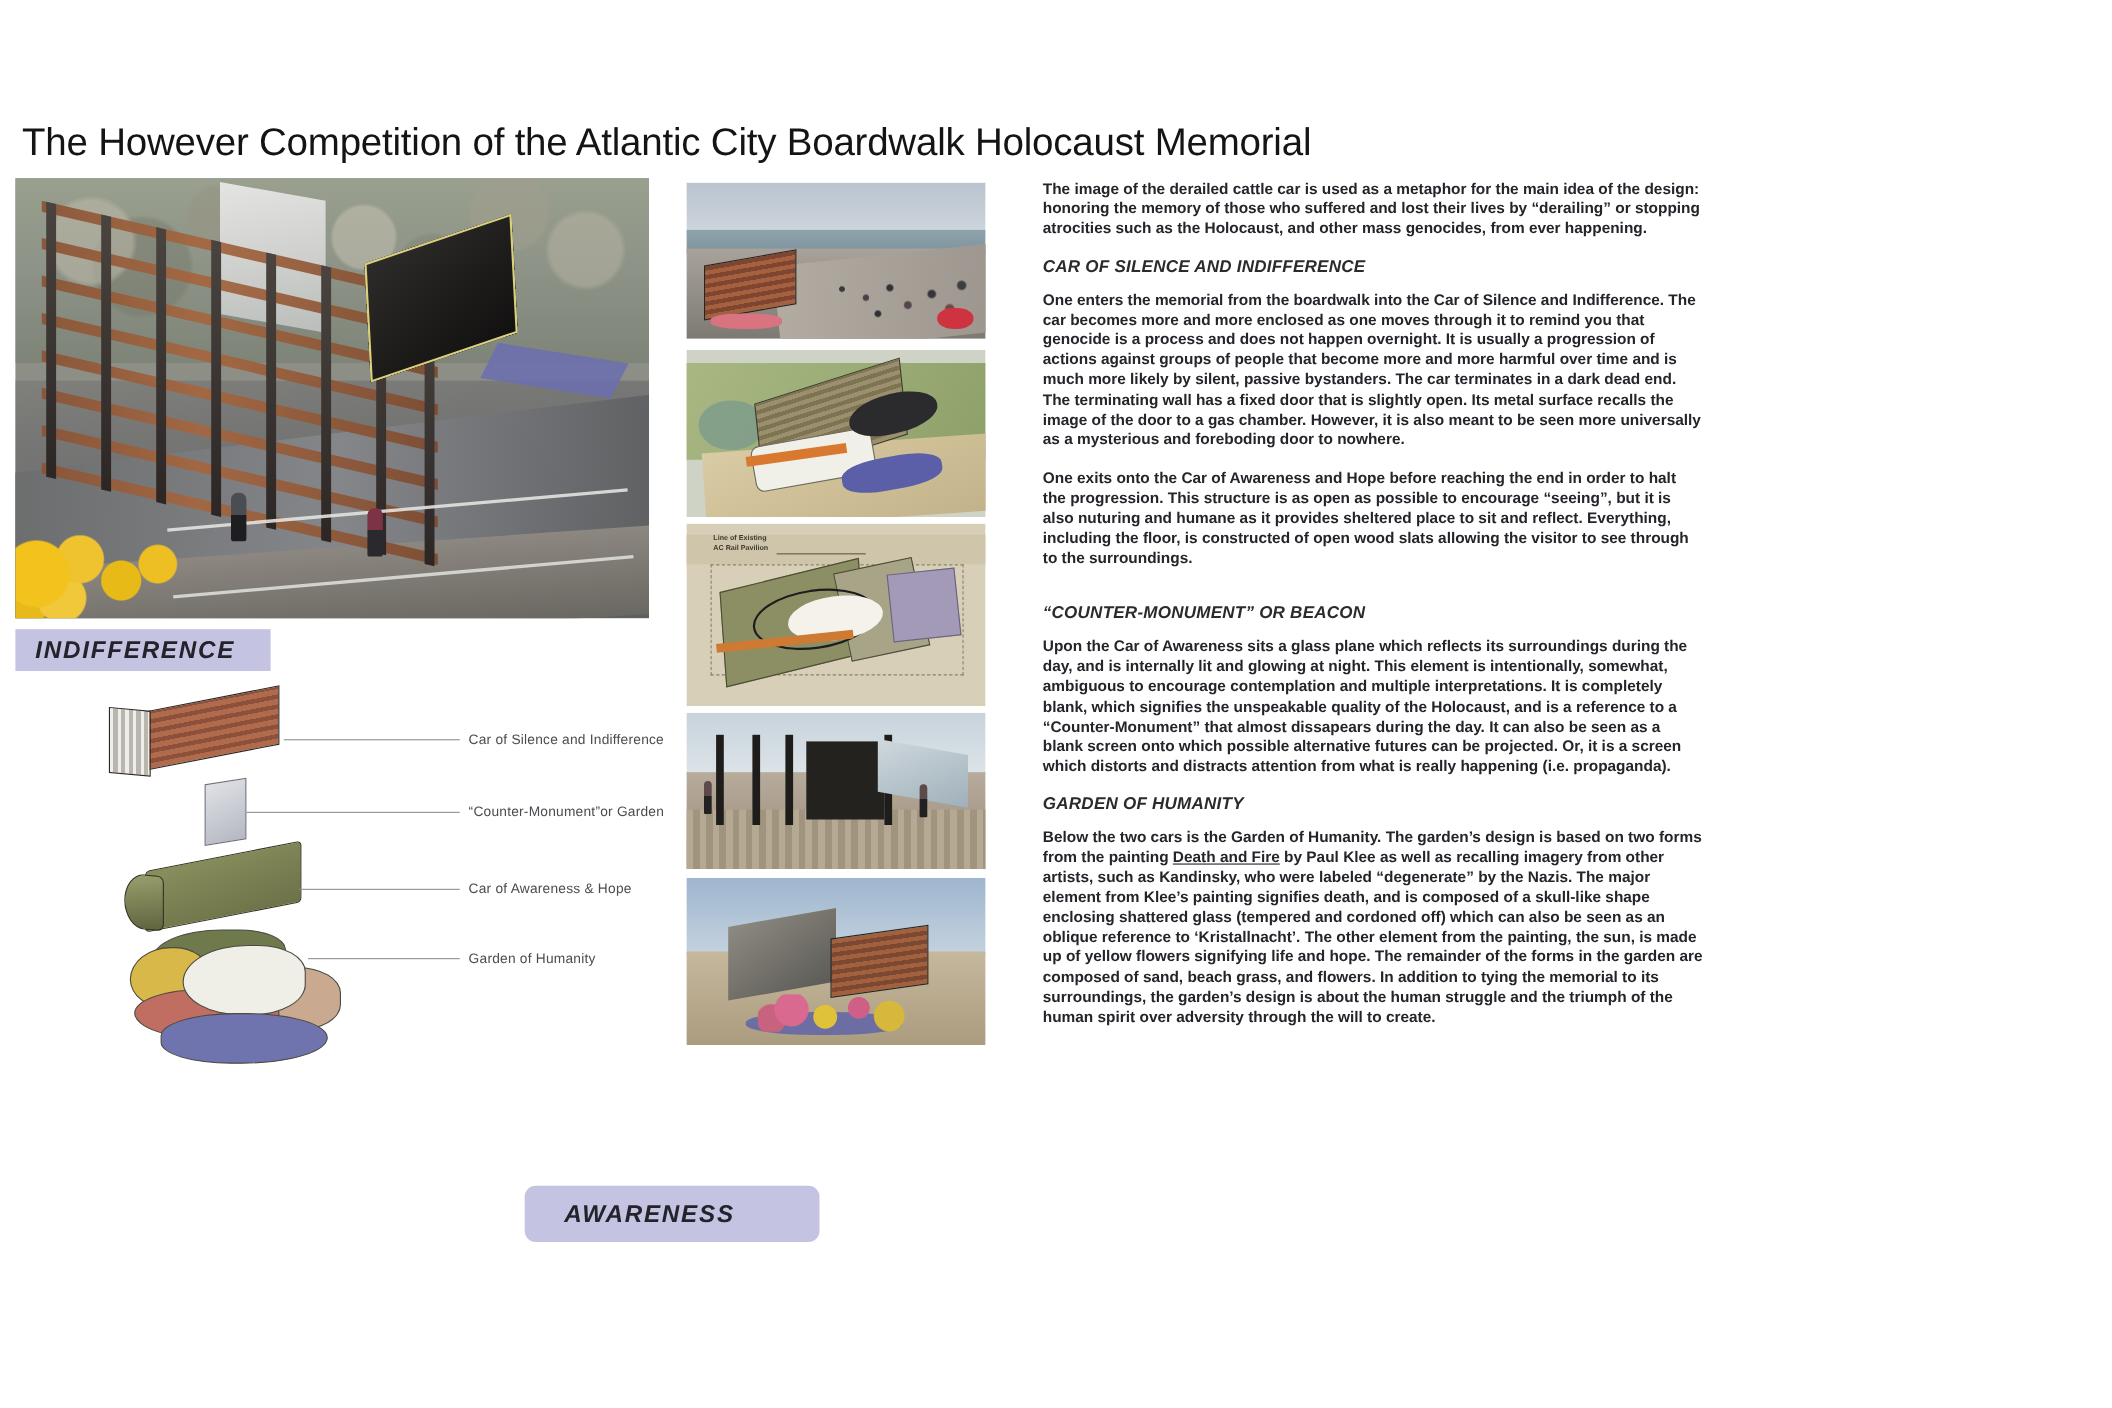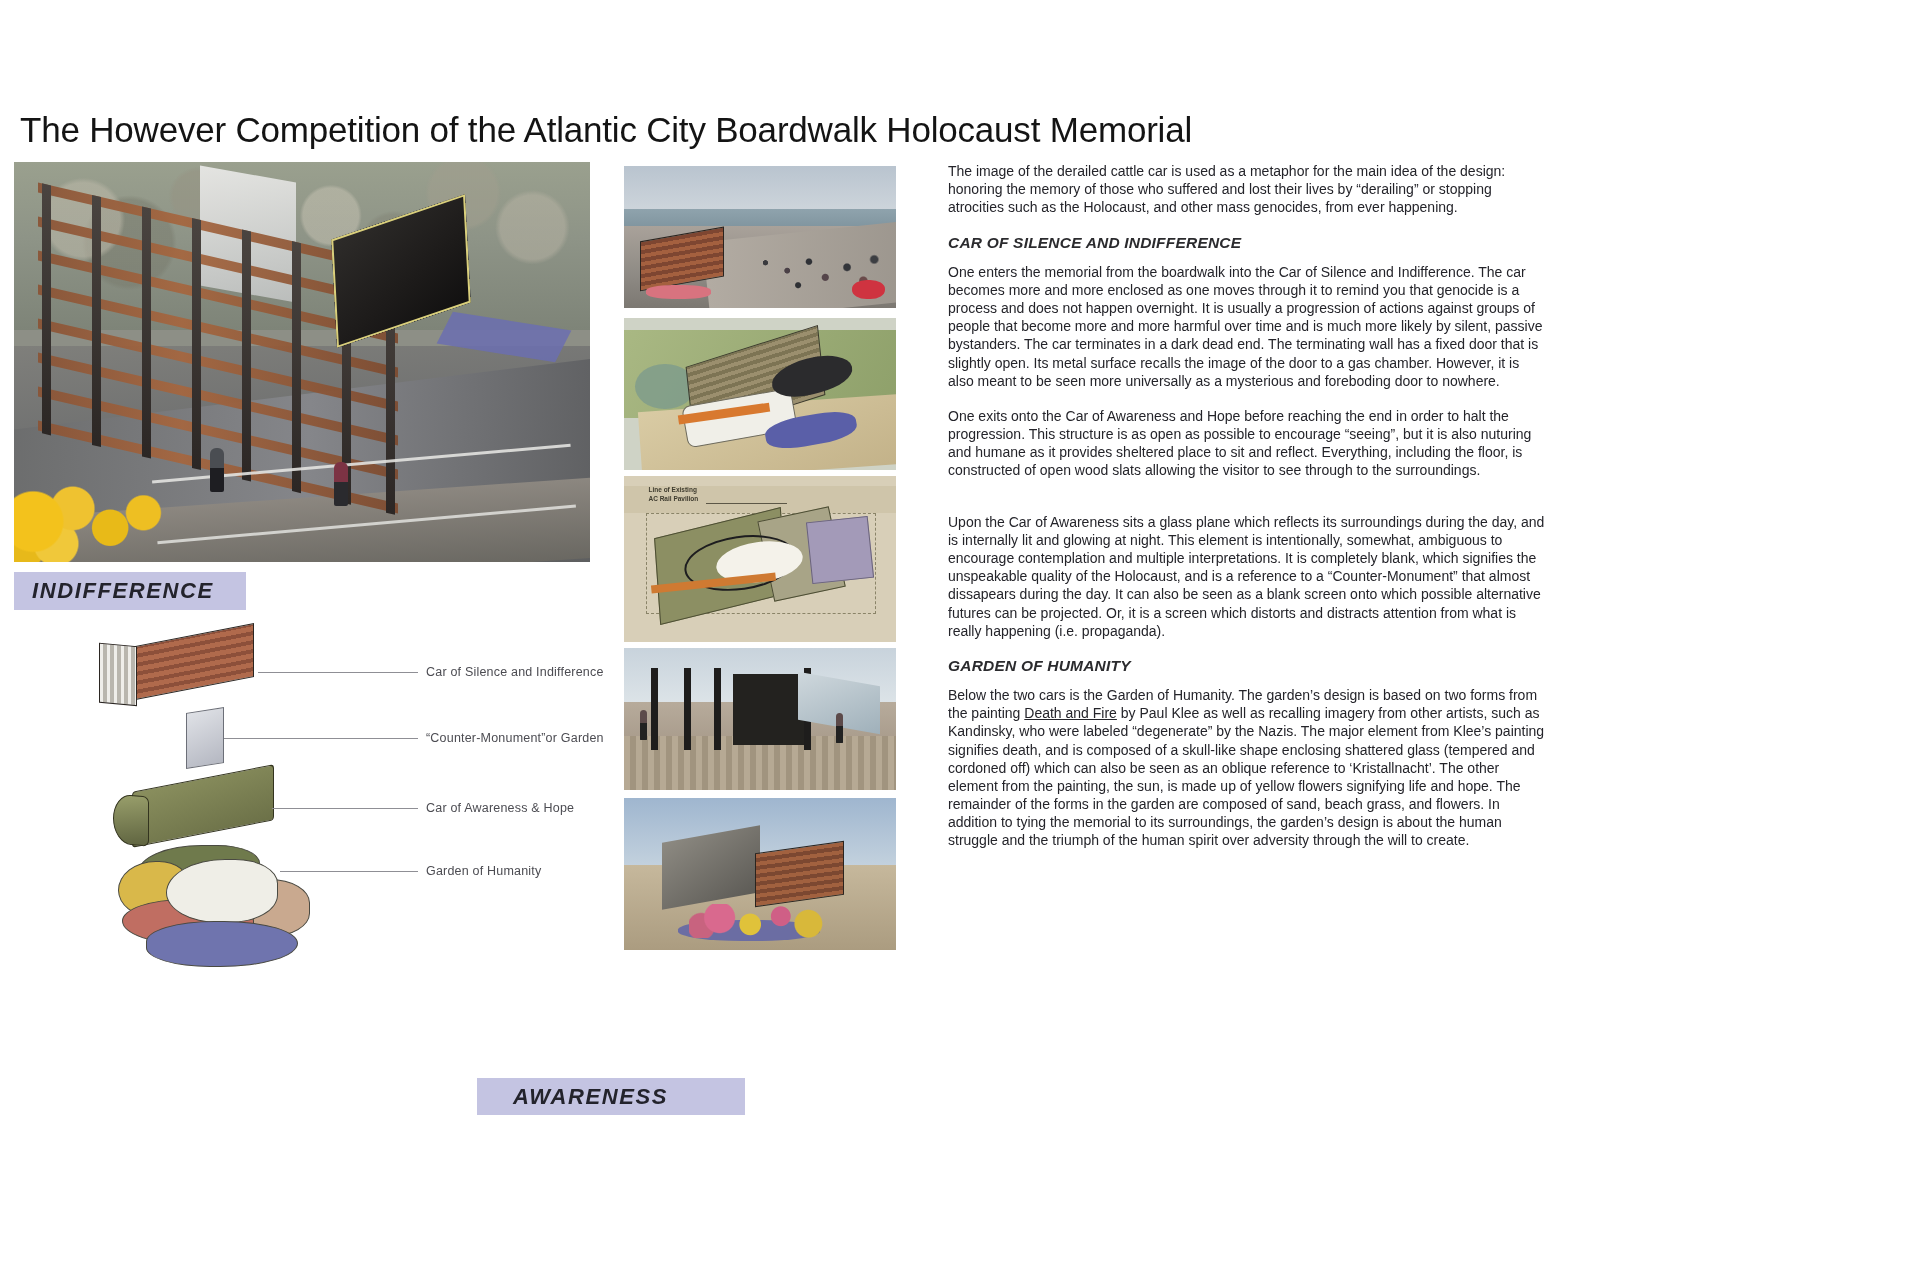--- a/index.html
+++ b/index.html
@@ -153,22 +153,23 @@
     display:flex;
     align-items:center;
   }
   #badge-indifference {
     left: 14px; top: 572px;
     width: 214px; height: 38px;
     padding-left: 18px;
   }
   #badge-awareness {
     left: 477px; top: 1078px;
-    width: 232px; height: 37px;
+    width: 232px; height: 51px;
     padding-left: 36px;
+    border-radius: 10px;
   }
 
   
   #exploded {
     position:absolute;
     left: 120px; top: 628px;
     width: 600px; height: 430px;
   }
   .ex-row { position:absolute; }
   .leader {
@@ -319,20 +320,21 @@
     letter-spacing: .2px;
     color:#2b2b2e;
     margin: 0 0 11px 0;
   }
   .sec-body {
     font-size: 14px;
     line-height: 1.30;
     color:#24242a;
     margin: 0 0 17px 0;
     text-align: left;
+    font-weight: bold;
   }
   .sec-body u { text-decoration: underline; }
   .gap-lg { height: 16px; }
 </style>
 </head>
 <body>
 
 <div id="board">
 
   <div id="title">The However Competition of the Atlantic City Boardwalk Holocaust Memorial</div>
@@ -480,19 +482,20 @@
 
     <p class="sec-body">The image of the derailed cattle car is used as a metaphor for the main idea of the design: honoring the memory of those who suffered and lost their lives by “derailing” or stopping atrocities such as the Holocaust, and other mass genocides, from ever happening.</p>
 
     <h2 class="sec-head">CAR OF SILENCE AND INDIFFERENCE</h2>
     <p class="sec-body">One enters the memorial from the boardwalk into the Car of Silence and Indifference. The car becomes more and more enclosed as one moves through it to remind you that genocide is a process and does not happen overnight.  It is usually a progression of actions against groups of people that become more and more harmful over time and is much more likely by silent, passive bystanders.  The car terminates in a dark dead end. The terminating wall has a fixed door that is slightly open.  Its metal surface recalls the image of the door to a gas chamber.  However, it is also meant to be seen more universally as a mysterious and foreboding door to nowhere.</p>
 
     <p class="sec-body">One exits onto the Car of Awareness and Hope before reaching the end in order to halt the progression.  This structure is as open as possible to encourage “seeing”, but it is also nuturing and humane as it provides sheltered place to sit and reflect.  Everything, including the floor, is constructed of open wood slats allowing the visitor to see through to the surroundings.</p>
 
     <div class="gap-lg"></div>
 
+    <h2 class="sec-head">“COUNTER-MONUMENT” OR BEACON</h2>
     <p class="sec-body">Upon the Car of Awareness sits a glass plane which reflects its surroundings during the day, and is internally lit and glowing at night.  This element is intentionally, somewhat, ambiguous to encourage contemplation and multiple interpretations.  It is completely blank, which signifies the unspeakable quality of the Holocaust, and is a reference to a “Counter-Monument” that almost dissapears during the day.  It can also be seen as a blank screen onto which possible alternative futures can be projected.  Or, it is a screen which distorts and distracts attention from what is really happening (i.e. propaganda).</p>
 
     <h2 class="sec-head">GARDEN OF HUMANITY</h2>
     <p class="sec-body"><span>Below the two cars is the Garden of Humanity.  The garden’s design is based on two forms from the painting </span><u>Death and Fire</u><span> by Paul Klee as well as recalling imagery from other artists, such as Kandinsky, who were labeled “degenerate” by the Nazis.  The major element from Klee’s painting signifies death, and is composed of a skull-like shape enclosing shattered glass (tempered and cordoned off) which can also be seen as an oblique reference to ‘Kristallnacht’.  The other element from the painting, the sun, is made up of yellow flowers signifying life and hope.  The remainder of the forms in the garden are composed of sand, beach grass, and flowers.  In addition to tying the memorial to its surroundings, the garden’s design is about the human struggle and the triumph of the human spirit over adversity through the will to create.</span></p>
   </div>
 
 </div>
 
 </body></html>

